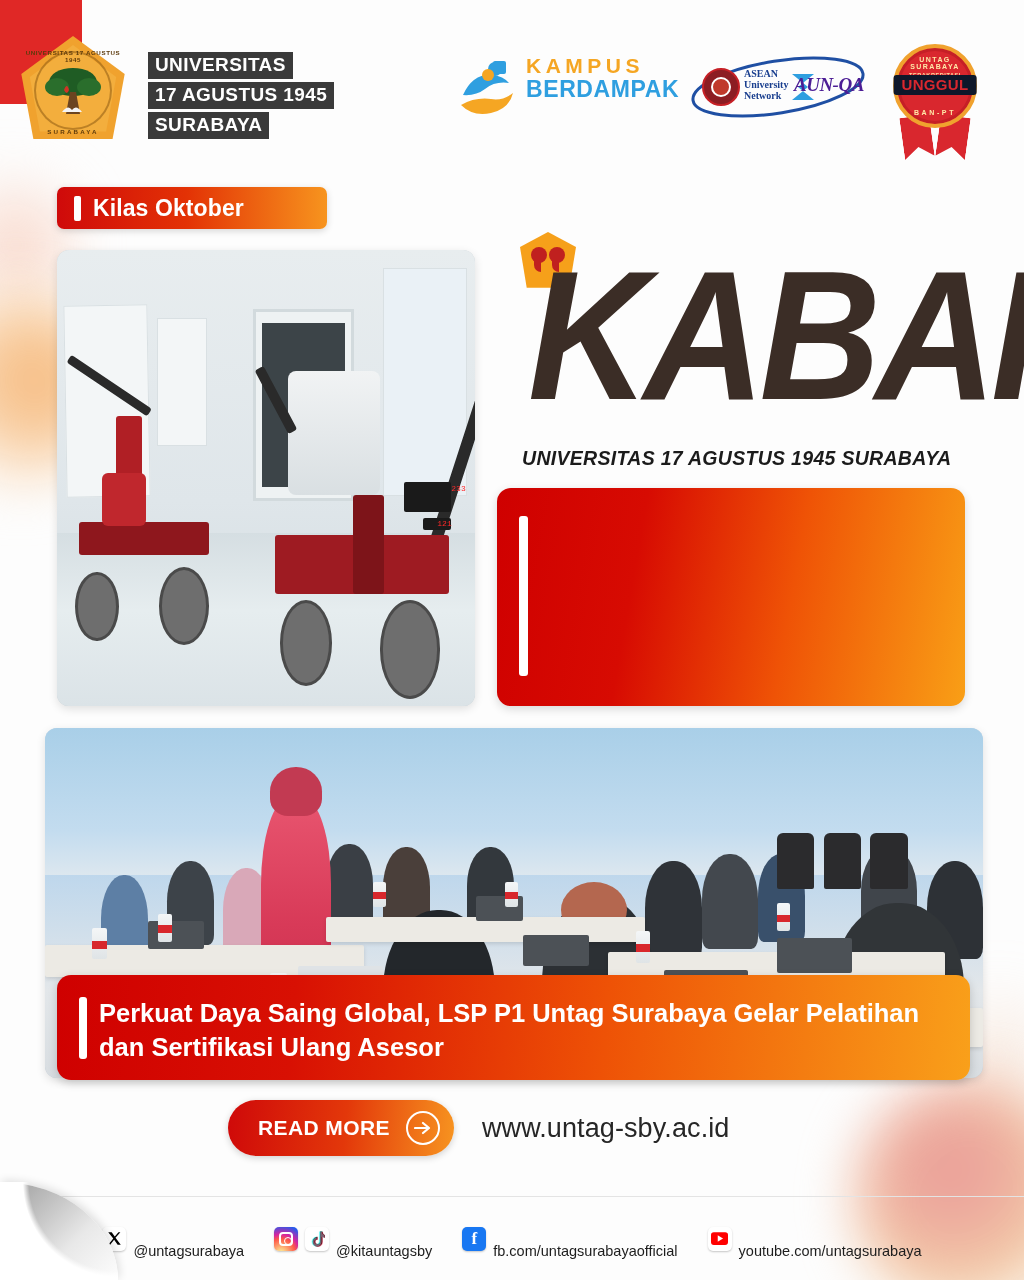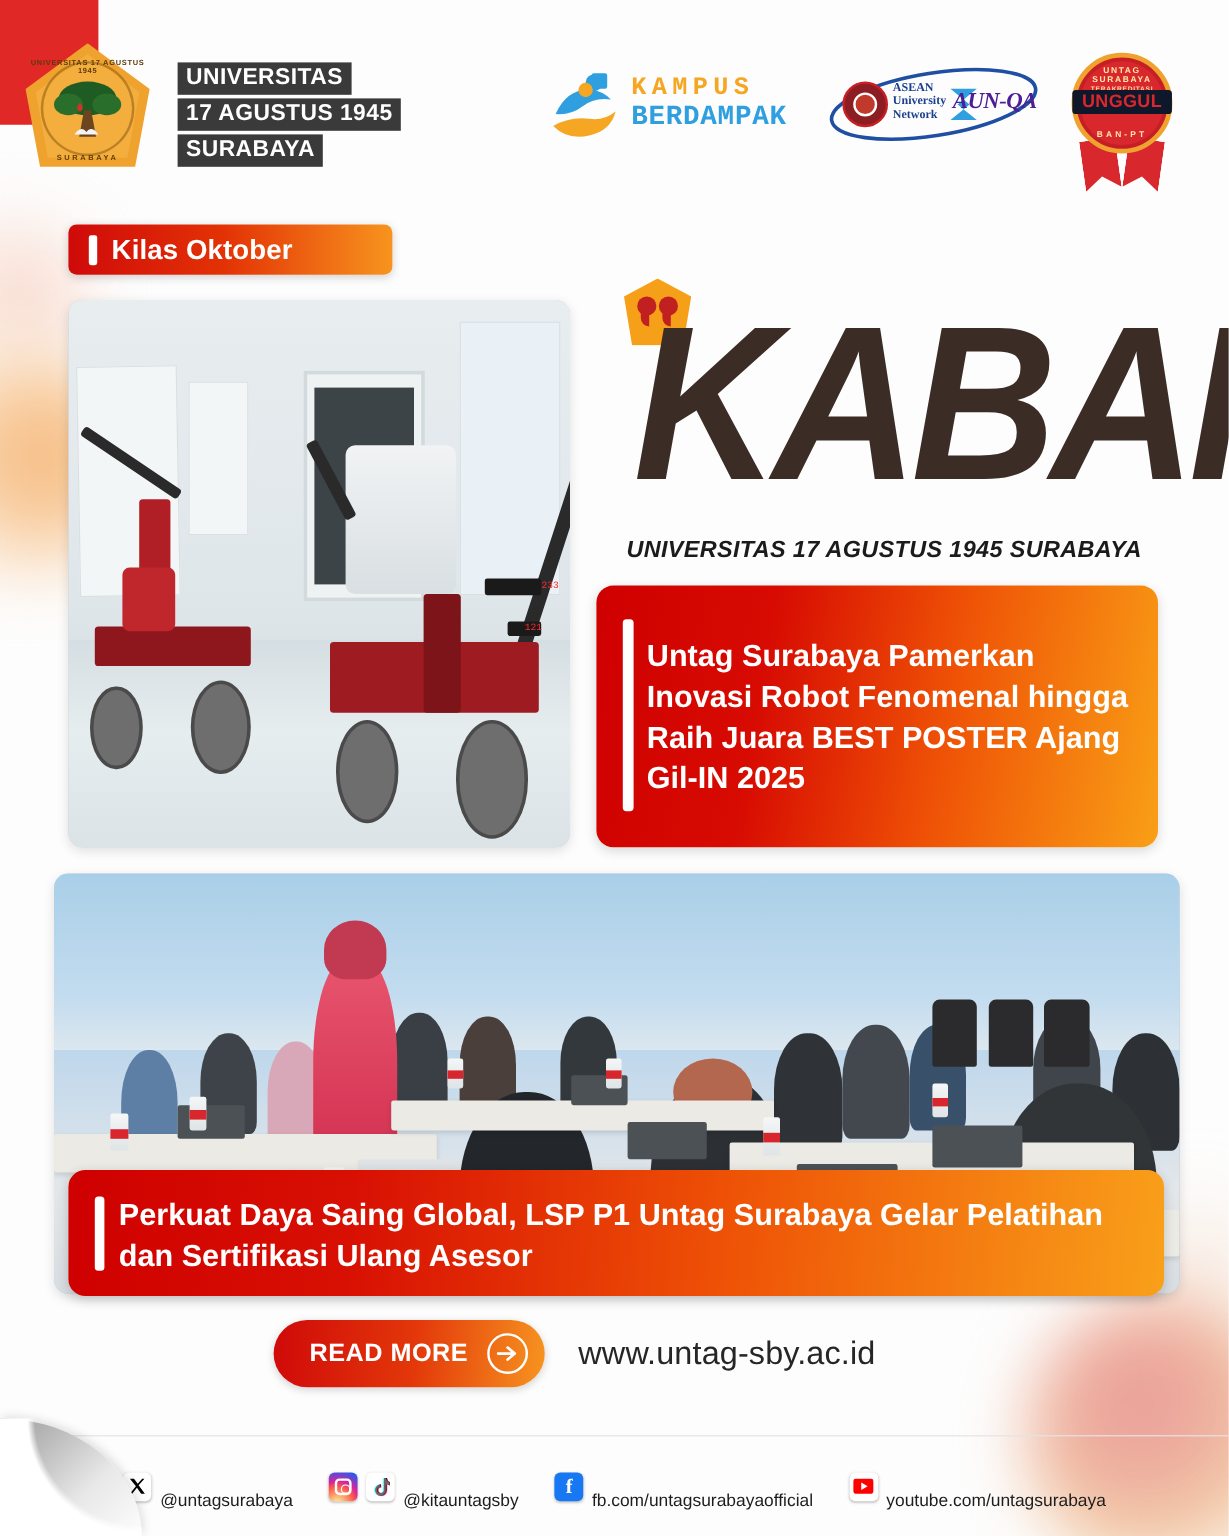--- a/index.html
+++ b/index.html
@@ -80,21 +80,21 @@
   .univ-name { position: absolute; left: 148px; top: 52px; }
   .univ-name span {
     display: block;
     background: #3a3a3a; color: #ffffff;
     font-size: 19px; font-weight: bold; letter-spacing: .4px;
     padding: 2px 7px 3px 7px; margin-bottom: 3px;
     width: fit-content;
   }
 
   
-  .kb-logo { position: absolute; left: 455px; top: 55px; display: flex; align-items: center; gap: 9px; font-family: Liberation Mono, monospace; }
+  .kb-logo { position: absolute; left: 455px; top: 55px; display: flex; align-items: flex-start; gap: 9px; }
   .kb-mark { width: 62px; height: 62px; position: relative; }
   .kb-text { line-height: 1.0; }
   .kb-text .l1 { font-size: 21px; font-weight: bold; color: #f5a623; letter-spacing: 4.5px; }
   .kb-text .l2 { font-size: 23px; font-weight: bold; color: #2f9fe0; letter-spacing: .6px; margin-top: 2px; }
 
   
   .aun-logo { position: absolute; left: 690px; top: 56px; width: 180px; height: 62px; }
   .aun-seal {
     position: absolute; left: 12px; top: 12px; width: 38px; height: 38px;
     border-radius: 50%; background: #8c1d23;
@@ -416,40 +416,39 @@
         <div class="rwheel" style="left:6%;bottom:-4%;width:26%;height:34%;"></div>
         <div class="rwheel" style="left:56%;bottom:-6%;width:30%;height:38%;"></div>
       </div>
 
       <div class="robot r2">
         <div class="rbox" style="left:16%;top:2%;width:42%;height:38%;"></div>
         <div class="rarm" style="right:2%;top:2%;width:12px;height:58%;transform:rotate(18deg);"></div>
         <div class="rarm" style="left:8%;top:0%;width:10px;height:22%;transform:rotate(-28deg);"></div>
         <div class="rbody" style="left:10%;top:52%;width:80%;height:18%;"></div>
         <div class="rbody" style="left:46%;top:40%;width:14%;height:30%;background:#7d1419;"></div>
-        <div class="rled" style="right:9%;top:36%;width:32px;height:14px;line-height:13px;padding-left:47px;">233</div>
+        <div class="rled" style="right:9%;top:36%;width:32px;height:30px;line-height:13px;padding-left:47px;">233</div>
         <div class="rled" style="right:9%;top:47%;width:28px;height:12px;line-height:12px;padding-left:14px;">121</div>
         <div class="rwheel" style="left:12%;bottom:2%;width:24%;height:26%;"></div>
         <div class="rwheel" style="left:58%;bottom:-2%;width:28%;height:30%;"></div>
       </div>
     </div>
   </div>
 
   <div class="kabar-wrap">
     <div class="quote-badge">
       <div class="q q1"></div>
       <div class="q q2"></div>
     </div>
     <div class="kabar-text">KABAR</div>
     <div class="kabar-sub">UNIVERSITAS 17 AGUSTUS 1945 SURABAYA</div>
   </div>
 
   <div class="headline-1">
     <div class="accent"></div>
-    <div class="txt">Untag Surabaya Pamerkan Inovasi Robot Fenomenal hingga Raih Juara BEST POSTER Ajang Gil-IN 2025</div>
   </div>
 
   <div class="photo2">
     <div class="scene">
       <div class="p2-bg"></div>
       <div class="p2-wall"></div>
 
       <div class="p2-person" style="left:6%;top:42%;width:5%;height:26%;background:#5d7fa5;"></div>
       <div class="p2-person" style="left:13%;top:38%;width:5%;height:24%;background:#3d4349;"></div>
       <div class="p2-person" style="left:19%;top:40%;width:5%;height:25%;background:#d9a8b8;"></div>

